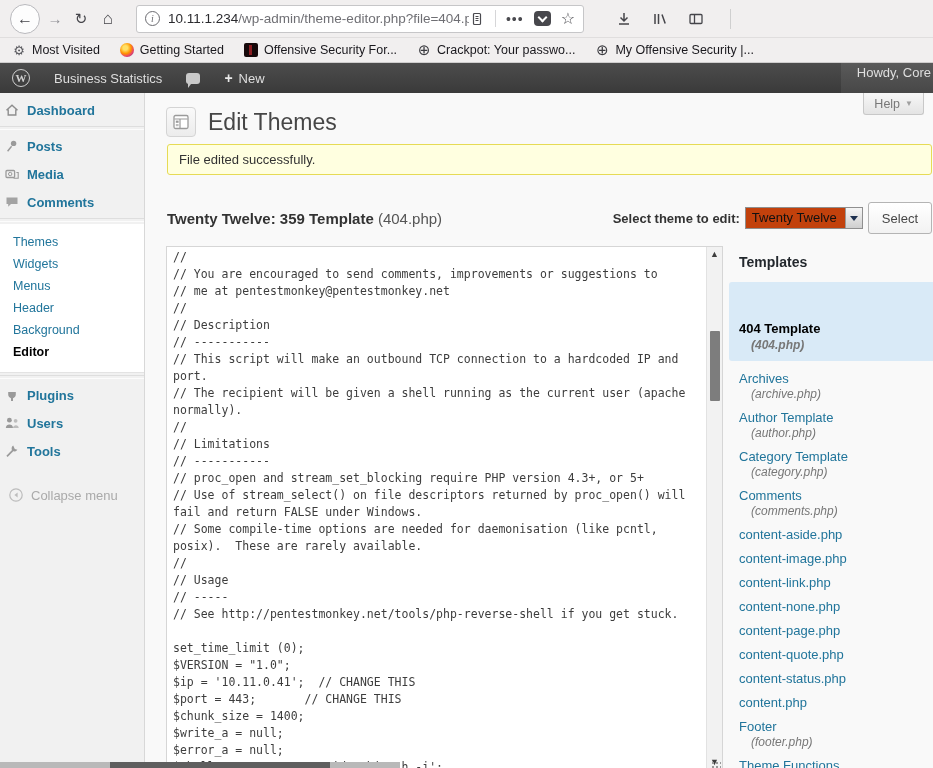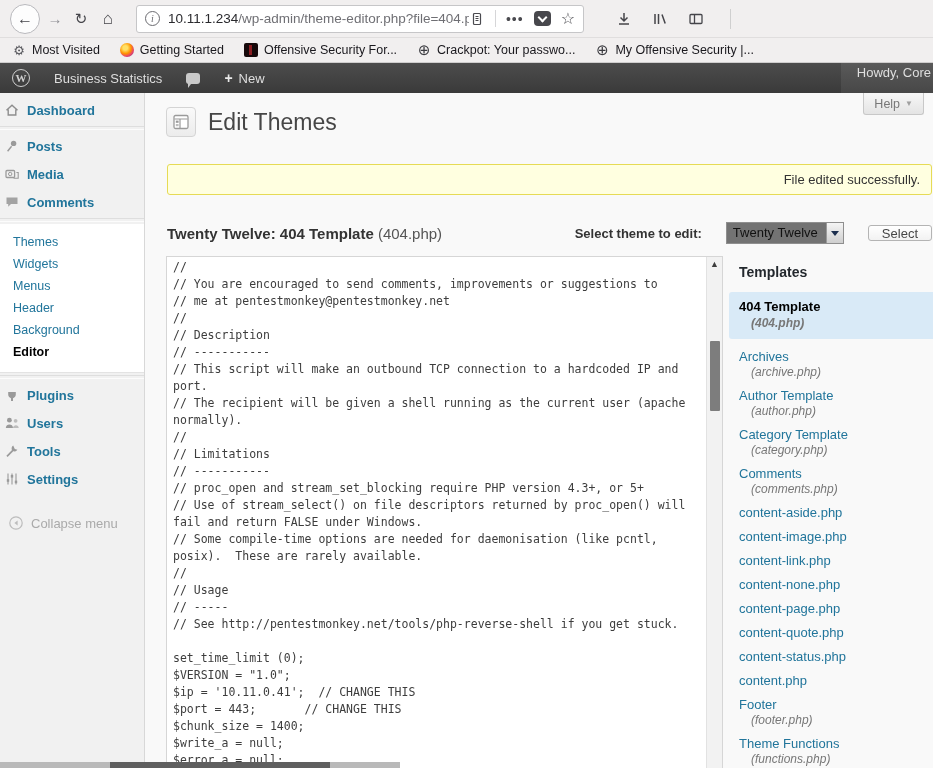--- a/index.html
+++ b/index.html
@@ -58,47 +58,47 @@
   .submenu-item.current { color:#000; font-weight:bold; }
   .collapse-item { display:flex; align-items:center; gap:7px; margin:22px 0 0 8px; color:#aaa; font-size:13px; }
 
   
   .content { position:relative; flex:1; padding:14px 0 0 21px; }
   .help-tab { position:absolute; top:0; right:11px; height:22px; padding:8px 10px; background:linear-gradient(#f7f7f7,#e4e4e4); border:1px solid #c8c8c8; border-top:none; border-radius:0 0 3px 3px; font-size:12.5px; color:#787878; display:flex; align-items:center; gap:5px; }
   .help-arrow { font-size:8px; color:#a0a0a0; }
   .page-head { display:flex; align-items:center; gap:12px; }
   .head-icon { width:30px; height:30px; border:1px solid #d4d4d4; border-radius:4px; background:linear-gradient(#fafafa,#ececec); display:flex; align-items:center; justify-content:center; }
   .page-title { font-size:23px; font-weight:normal; color:#464646; }
-  .notice { margin:27px 3px 0 1px; background:#ffffe0; border:1px solid #e6db55; border-radius:3px; padding:7px 11px; font-size:13px; color:#333;text-align:right; }
+  .notice { margin:7px 3px 0 1px; background:#ffffe0; border:1px solid #e6db55; border-radius:3px; padding:7px 11px; font-size:13px; color:#333; }
   .theme-row { display:flex; align-items:center; margin:27px 3px 0 1px; }
   .file-title { font-size:15px; color:#333; }
   .file-title b { font-weight:bold; }
   .file-name-sub { color:#555; }
-  .theme-picker { margin-left:auto; display:flex; align-items:center; gap:24px; }
+  .theme-picker { margin-left:auto; display:flex; align-items:center; gap:5px; }
   .picker-label { font-weight:bold; font-size:13px; color:#333; }
-  .fake-select { display:flex; border:1px solid #8f8f8f; background:#737373; height:22px; align-items:stretch; }
+  .fake-select { display:flex; border:1px solid #8f8f8f; background:#c2410c; height:22px; align-items:stretch; }
   .fs-value { font-size:13px; padding:2px 8px 0 6px; color:#111; }
   .fs-btn { width:17px; background:linear-gradient(#f5f5f5,#cfcfcf); border-left:1px solid #9a9a9a; display:flex; align-items:center; justify-content:center; }
   .fs-btn::after { content:""; border:4px solid transparent; border-top:5px solid #1c2f4e; margin-top:4px; }
-  .wp-button { height:16px; padding:0 13px; border:1px solid #b4b4b4; border-radius:3px; background:linear-gradient(#ffffff,#f2f2f2); font-size:13px; color:#464646; display:flex; align-items:center; }
+  .wp-button { height:32px; padding:0 13px; border:1px solid #b4b4b4; border-radius:3px; background:linear-gradient(#ffffff,#f2f2f2); font-size:13px; color:#464646; display:flex; align-items:center; }
 
   
   .editor-row { display:flex; margin-top:12px; }
   .editor-wrap { width:557px; height:527px; border:1px solid #d6d6d6; background:#fff; position:relative; flex:none; }
   .code-area { width:calc(100% - 16px); height:100%; border:none; outline:none; resize:none; overflow:hidden; font-family:"DejaVu Sans Mono",monospace; font-size:11.5px; line-height:17px; color:#3d3d3d; padding:2px 6px; background:#fff; display:block; }
   .vsb { position:absolute; top:0; right:0; width:16px; height:100%; background:#f2f2f2; border-left:1px solid #e2e2e2; }
   .vsb-up,.vsb-down { position:absolute; left:0; width:100%; height:15px; text-align:center; font-size:9px; color:#3d3d3d; line-height:15px; }
   .vsb-up { top:0; } .vsb-down { bottom:2px; }
   .vsb-thumb { position:absolute; left:3px; width:10px; top:84px; height:70px; background:#7d7d7d; border-radius:1px; }
   .resize-grip { position:absolute; right:1px; bottom:1px; width:11px; height:11px; background-image:radial-gradient(#9a9a9a 1px, transparent 1.2px); background-size:4px 4px; background-position:1px 1px; }
 
   .templates-col { margin-left:16px; width:196px; }
   .tpl-heading { font-size:14px; font-weight:bold; color:#23282d; margin:8px 0 12px; }
   .tpl-active { background:#d9eaf7; border-radius:3px; padding:7px 10px 8px; margin:0 0 5px -10px; }
-  .tpl-active-name { font-size:13px; font-weight:bold; color:#000; line-height:16px; }
+  .tpl-active-name { font-size:13px; font-weight:bold; color:#000; line-height:16px;margin-top:32px; }
   .tpl-active-file { font-size:12px; font-weight:bold; font-style:italic; color:#777; padding-left:12px; line-height:16px; }
   .tpl-item { padding:3px 0; }
   .tpl-link { font-size:13px; color:#21759b; text-decoration:none; line-height:16px; display:inline-block; cursor:pointer; }
   .tpl-file { font-size:12px; font-style:italic; color:#777; padding-left:12px; line-height:15px; }
 
   
   .hscroll-track { position:absolute; left:0; bottom:0; width:400px; height:6px; background:#b9b9b9; z-index:20; }
   .hscroll-thumb { position:absolute; left:110px; top:0; width:220px; height:6px; background:#5f5f5f; }
 
   svg { display:block; }
@@ -259,31 +259,20 @@
         </div>
         <div class="menu-item">
           <span class="mi-ic">
             <svg viewBox="0 0 16 16" width="16" height="16">
               <path d="M3 13.3 9.6 6.7" stroke="#9a9a9a" stroke-width="1.7" fill="none"></path>
               <path d="M9.2 2.6a3.1 3.1 0 1 0 4.2 4.2L10.8 6z" fill="#9a9a9a"></path>
             </svg>
           </span>
           <span class="mi-label">Tools</span>
         </div>
-        <div class="menu-item">
-          <span class="mi-ic">
-            <svg viewBox="0 0 16 16" width="16" height="16">
-              <path d="M4 2.5v11M8 2.5v11M12 2.5v11" stroke="#9a9a9a" stroke-width="1.1" fill="none"></path>
-              <rect x="2.8" y="8.2" width="2.4" height="2.6" fill="#9a9a9a"></rect>
-              <rect x="6.8" y="4" width="2.4" height="2.6" fill="#9a9a9a"></rect>
-              <rect x="10.8" y="9.6" width="2.4" height="2.6" fill="#9a9a9a"></rect>
-            </svg>
-          </span>
-          <span class="mi-label">Settings</span>
-        </div>
       </div>
     <div class="collapse-item">
       <span class="mi-ic">
           <svg viewBox="0 0 16 16" width="16" height="16">
             <circle cx="8" cy="8" r="6.2" fill="none" stroke="#bcbcbc" stroke-width="1.2"></circle>
             <path d="M9.6 5.4 6.4 8l3.2 2.6z" fill="#bcbcbc"></path>
           </svg>
         </span>
       <span>Collapse menu</span>
     </div>
@@ -303,21 +292,21 @@
             <rect x="3.8" y="7.6" width="2.8" height="2.2" fill="#9a9a9a"></rect>
             <rect x="3.8" y="11" width="2.8" height="2.2" fill="#bdbdbd"></rect>
           </svg>
         </span>
       <h2 class="page-title">Edit Themes</h2>
     </div>
 
     <div class="notice">File edited successfully.</div>
 
     <div class="theme-row">
-      <span class="file-title"><b>Twenty Twelve: 404 Template</b> <span class="file-name-sub">(404.php)</span></span>
+      <span class="file-title"><b>Twenty Twelve: 359 Template</b> <span class="file-name-sub">(404.php)</span></span>
       <span class="theme-picker">
         <span class="picker-label">Select theme to edit:</span>
         <span class="fake-select">
           <span class="fs-value">Twenty Twelve</span>
           <span class="fs-btn"></span>
         </span>
         <span class="wp-button">Select</span>
       </span>
     </div>
 

